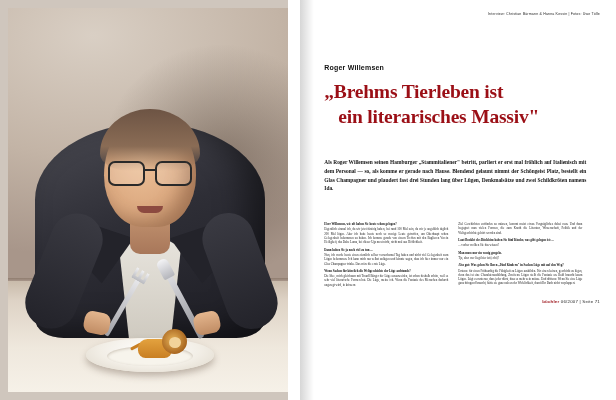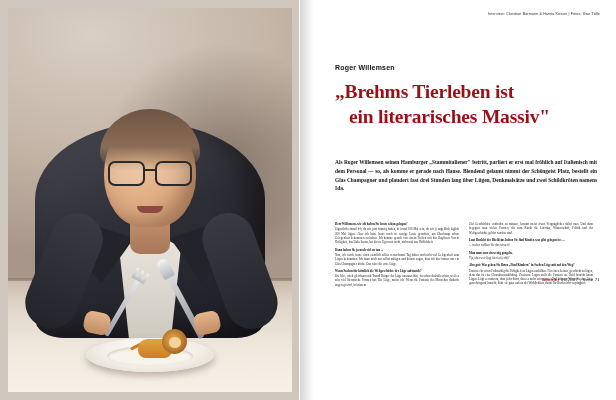--- a/index.html
+++ b/index.html
@@ -273,21 +273,21 @@
     background: linear-gradient(180deg, #f3f3f5, #b4b5bb);
     border-radius: 5px 5px 2px 2px;
   }
 
   
   .page-right {
     position: relative;
     width: 316px;
     height: 292px;
     background: #ffffff;
-    padding: 1px;
+    padding: 12px;
   }
   .credit {
     position: absolute;
     top: 12px;
     right: 16px;
     font-family: "Liberation Sans", sans-serif;
     font-size: 3.6px;
     letter-spacing: .15px;
     color: #2b2b2b;
     white-space: nowrap;

